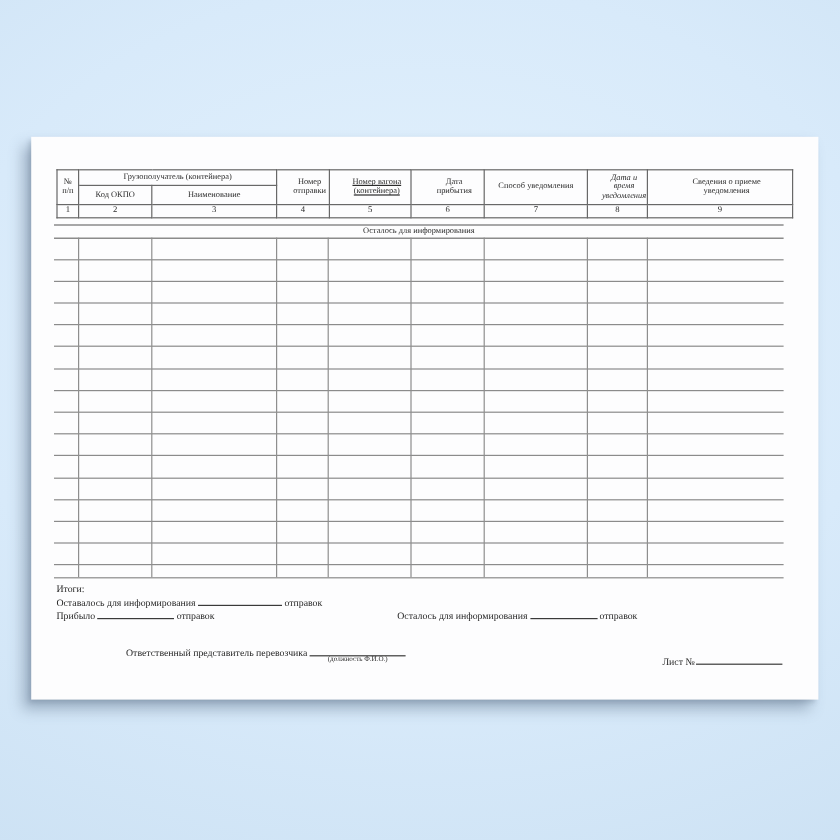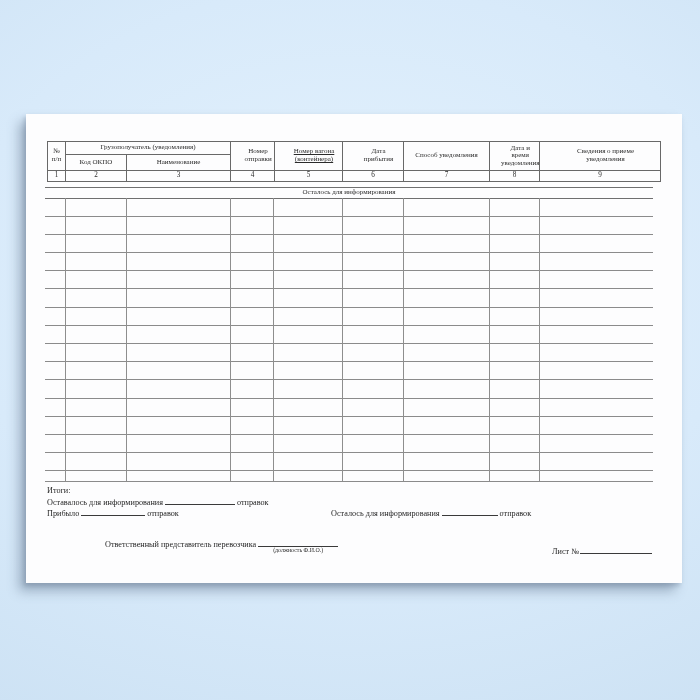--- a/index.html
+++ b/index.html
@@ -24,21 +24,21 @@
     font-size:7px;line-height:7.6px;padding:0;color:#2b2b2b;
     overflow:hidden;
   }
   tr.h1 td{height:12px;}
   tr.h2 td{height:15px;text-align:center;}
   tr.hn td{height:10px;font-size:7.2px;}
   .hw{display:inline-block;padding-left:11px;}
   .w34{max-width:34px;}
   .w40{max-width:40px;}
   .w62{max-width:62px;text-decoration:underline;}
-  .w46{max-width:46px;}
+  .w46{max-width:46px;font-style:italic;}
   .w82{max-width:82px;}
   
   .bodygrid{position:absolute;left:19px;top:73px;width:608px;height:294px;}
   .carry{
     height:9.5px;border-top:1px solid #6f6f6f;border-bottom:1px solid #6f6f6f;
     text-align:center;font-size:7px;line-height:9.5px;
   }
   .brow{height:17.2px;border-bottom:1px solid #8b8b8b;}
   .brow.short{height:10px;}
   .vline{position:absolute;top:10.5px;height:283.5px;width:1px;background:#8e8e8e;}
@@ -67,21 +67,21 @@
         <col style="width:50px">
         <col style="width:121px">
     </colgroup>
     <tbody>
         <tr class="h1">
       <td rowspan="2">
         <span>№</span><br>
         <span>п/п</span>
       </td>
       <td colspan="2">
-        <span>Грузополучатель (уведомления)</span>
+        <span>Грузополучатель (контейнера)</span>
       </td>
       <td rowspan="2">
         <span class="hw w40">Номер отправки</span>
       </td>
       <td rowspan="2">
         <span class="hw w62">Номер вагона (контейнера)</span>
       </td>
       <td rowspan="2">
         <span class="hw w34">Дата прибытия</span>
       </td>

